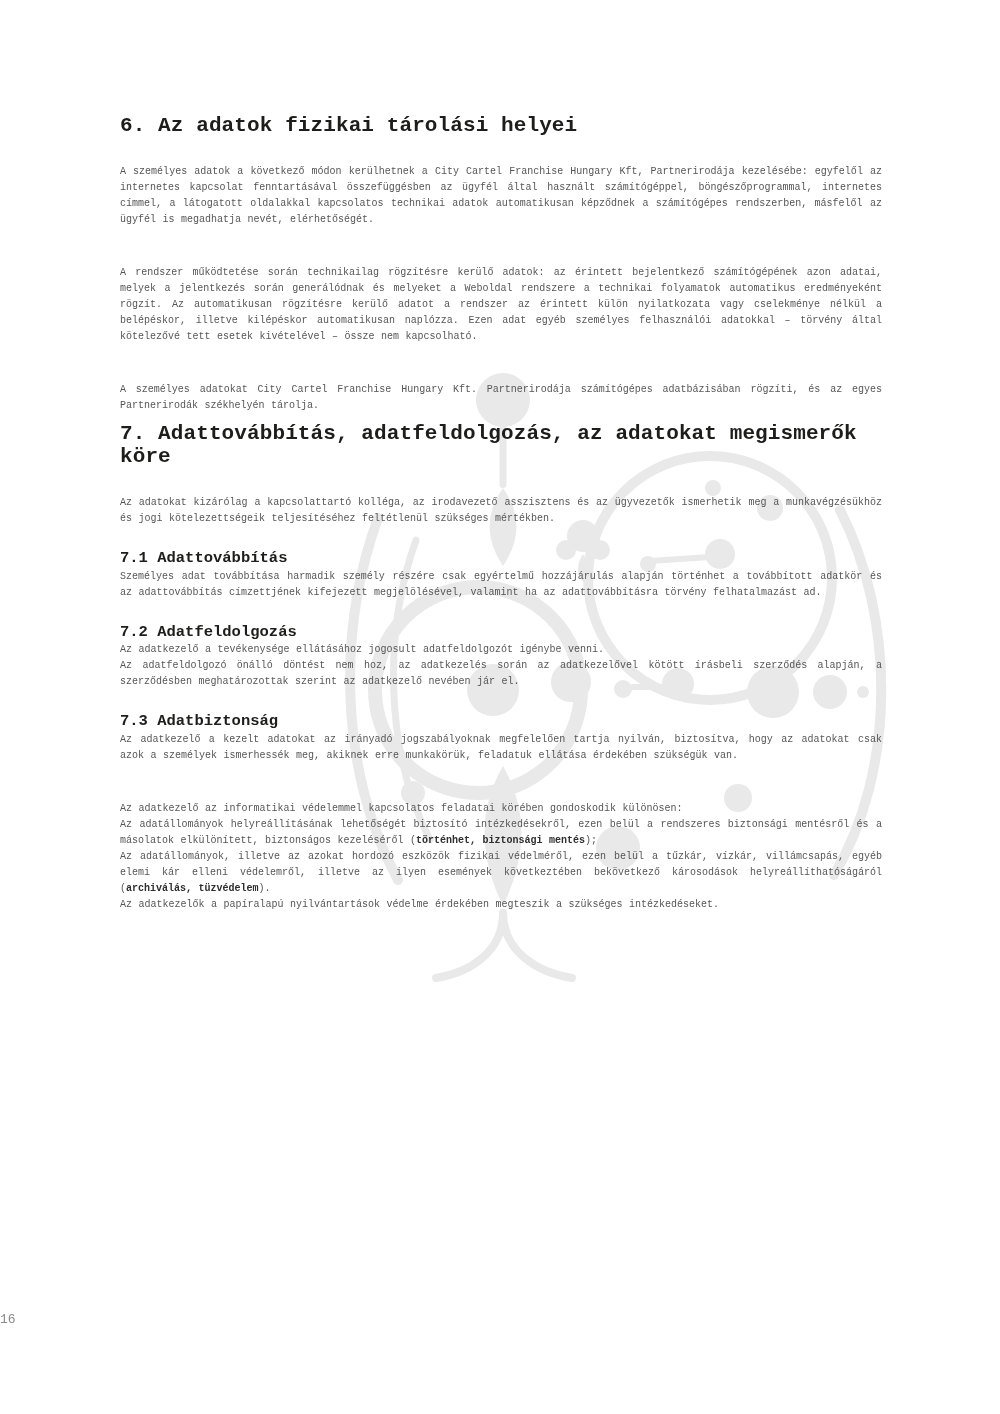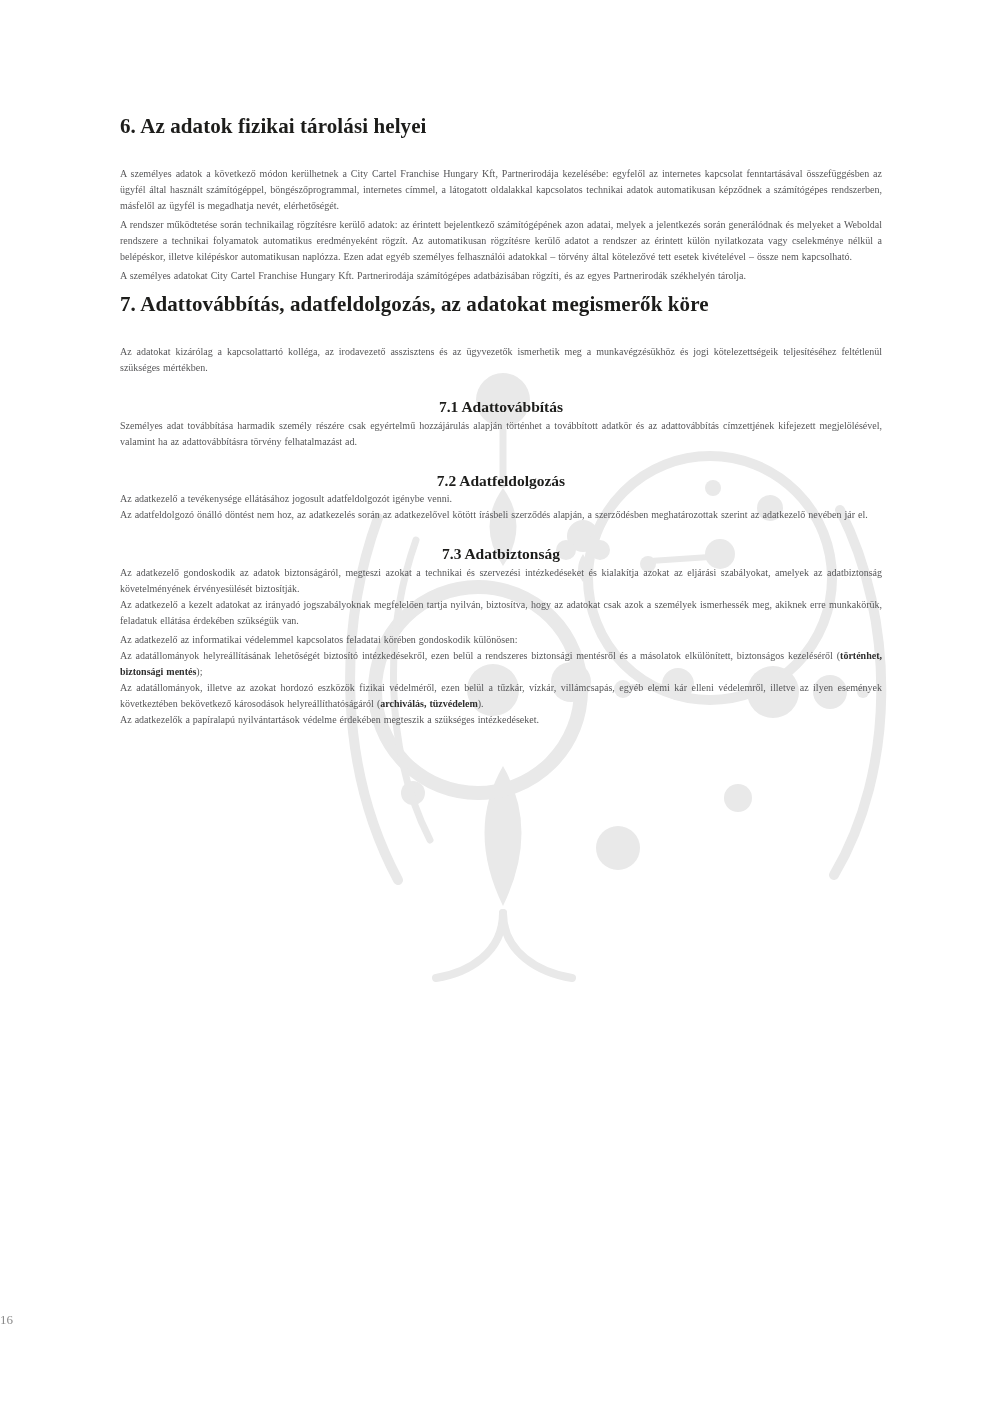--- a/index.html
+++ b/index.html
@@ -2,21 +2,21 @@
 <html lang="hu"><head>
 <meta charset="utf-8">
 <style>
   html, body { margin: 0; padding: 0; background: #ffffff; }
   .page {
     position: relative;
     width: 904px;
     height: 1414px;
     background: #ffffff;
     overflow: hidden;
-    font-family: Liberation Serif, serif;
+    font-family: Liberation Mono, monospace;
   }
   .watermark {
     position: absolute;
     left: 318px;
     top: 368px;
     width: 604px;
     height: 624px;
     z-index: 0;
     pointer-events: none;
   }
@@ -34,31 +34,30 @@
     margin: 0 0 27px 0;
     letter-spacing: 0.1px;
   }
   h2.section-heading.mt { margin-top: 8px; }
   h3.sub-heading {
     font-size: 15.5px;
     font-weight: 700;
     color: #1d1d1b;
     margin: 21px 0 0 0;
     line-height: 20.5px;
-    text-align: center;
   }
   p.body-text {
     font-size: 10px;
     line-height: 16px;
     color: #565658;
     text-align: justify;
     margin: 0;
     word-spacing: 0.5px;
   }
-  p.body-text.gap { margin-top: 3px; }
+  p.body-text.gap { margin-top: 37px; }
   p.body-text strong { color: #2e2e2e; font-weight: 700; }
   .page-number {
     position: absolute;
     top: 1312px;
     left: 0;
     width: 100%;
     text-align: left;
     font-size: 13px;
     color: #8a8a8a;
     z-index: 1;
@@ -134,21 +133,20 @@
     <p class="body-text">Személyes adat továbbítása harmadik személy részére csak egyértelmű hozzájárulás alapján történhet a továbbított adatkör és az adattovábbítás címzettjének kifejezett megjelölésével, valamint ha az adattovábbításra törvény felhatalmazást ad.</p>
 
     <h3 class="sub-heading">7.2 Adatfeldolgozás</h3>
 
     <p class="body-text">Az adatkezelő a tevékenysége ellátásához jogosult adatfeldolgozót igénybe venni.</p>
 
     <p class="body-text">Az adatfeldolgozó önálló döntést nem hoz, az adatkezelés során az adatkezelővel kötött írásbeli szerződés alapján, a szerződésben meghatározottak szerint az adatkezelő nevében jár el.</p>
 
     <h3 class="sub-heading">7.3 Adatbiztonság</h3>
 
-    <p class="body-text">Az adatkezelő gondoskodik az adatok biztonságáról, megteszi azokat a technikai és szervezési intézkedéseket és kialakítja azokat az eljárási szabályokat, amelyek az adatbiztonság követelményének érvényesülését biztosítják.</p>
 
     <p class="body-text">Az adatkezelő a kezelt adatokat az irányadó jogszabályoknak megfelelően tartja nyilván, biztosítva, hogy az adatokat csak azok a személyek ismerhessék meg, akiknek erre munkakörük, feladatuk ellátása érdekében szükségük van.</p>
 
     <p class="body-text gap">Az adatkezelő az informatikai védelemmel kapcsolatos feladatai körében gondoskodik különösen:</p>
 
 
     <p class="body-text">Az adatállományok helyreállításának lehetőségét biztosító intézkedésekről, ezen belül a rendszeres biztonsági mentésről és a másolatok elkülönített, biztonságos kezeléséről (<strong>történhet, biztonsági mentés</strong>);</p>
 
 
     <p class="body-text">Az adatállományok, illetve az azokat hordozó eszközök fizikai védelméről, ezen belül a tűzkár, vízkár, villámcsapás, egyéb elemi kár elleni védelemről, illetve az ilyen események következtében bekövetkező károsodások helyreállíthatóságáról (<strong>archiválás, tüzvédelem</strong>).</p>

